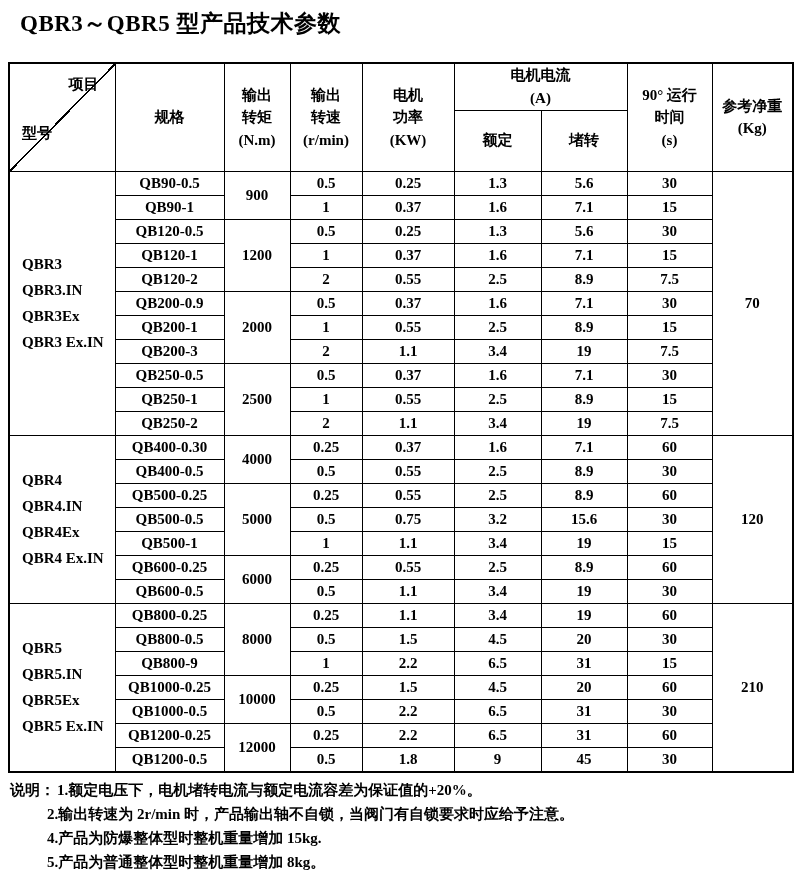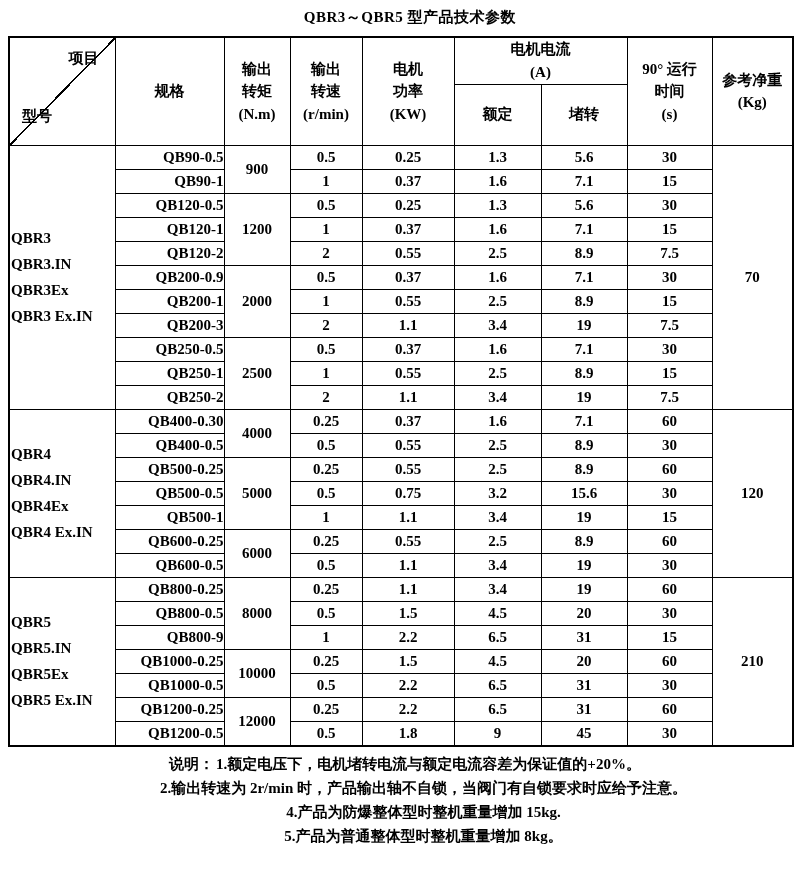--- a/index.html
+++ b/index.html
@@ -4,25 +4,24 @@
 <style>
   * { box-sizing: border-box; }
   html, body {
     margin: 0; padding: 0;
     width: 800px; height: 870px;
     background: #fff; color: #000;
     font-family: "Liberation Serif", "DejaVu Serif", serif;
     font-weight: bold;
   }
   .page-title {
-    font-size: 15px;
+    font-size: 23px;
     font-weight: bold;
-    margin: 8px 0 9px 20px;
+    margin: 8px 0 23px 20px;
     letter-spacing: 0.5px;
-    text-align: center;
   }
   table.spec-table {
     border-collapse: collapse;
     table-layout: fixed;
     margin-left: 8px;
     width: 784px;
     border: 2px solid #000;
   }
   .spec-table th, .spec-table td {
     border: 1px solid #000;
@@ -41,32 +40,32 @@
   thead tr.h-bottom { height: 61px; }
   th.corner {
     position: relative;
     background:
       linear-gradient(to bottom right,
         transparent 0%, transparent calc(50% - 0.8px),
         #000 calc(50% - 0.8px), #000 calc(50% + 0.8px),
         transparent calc(50% + 0.8px), transparent 100%);
   }
   th.corner .c-top { position: absolute; top: 9px; right: 16px; }
-  th.corner .c-bottom { position: absolute; bottom: 17px; left: 12px; }
+  th.corner .c-bottom { position: absolute; bottom: 26px; left: 12px; }
   tbody td { height: 24px; line-height: 23px; }
-  tbody td.spec { text-align: right; }
+  tbody td.spec { text-align: center; }
   tbody td.model {
-    text-align: left; padding-left: 1px;
+    text-align: left; padding-left: 12px;
     white-space: pre-line; line-height: 26px;
   }
   .notes {
     margin: 5px 0 0 10px;
     font-size: 15px;
   }
-  .note-line { line-height: 24px; text-align: center; }
+  .note-line { line-height: 24px; }
   .note-line.cont { margin-left: 37px; }
   .notes-label { margin-right: 2px; }
 </style>
 </head>
 <body>
 
 <h1 class="page-title">QBR3～QBR5 型产品技术参数</h1>
 
 <table class="spec-table">
   <colgroup>

